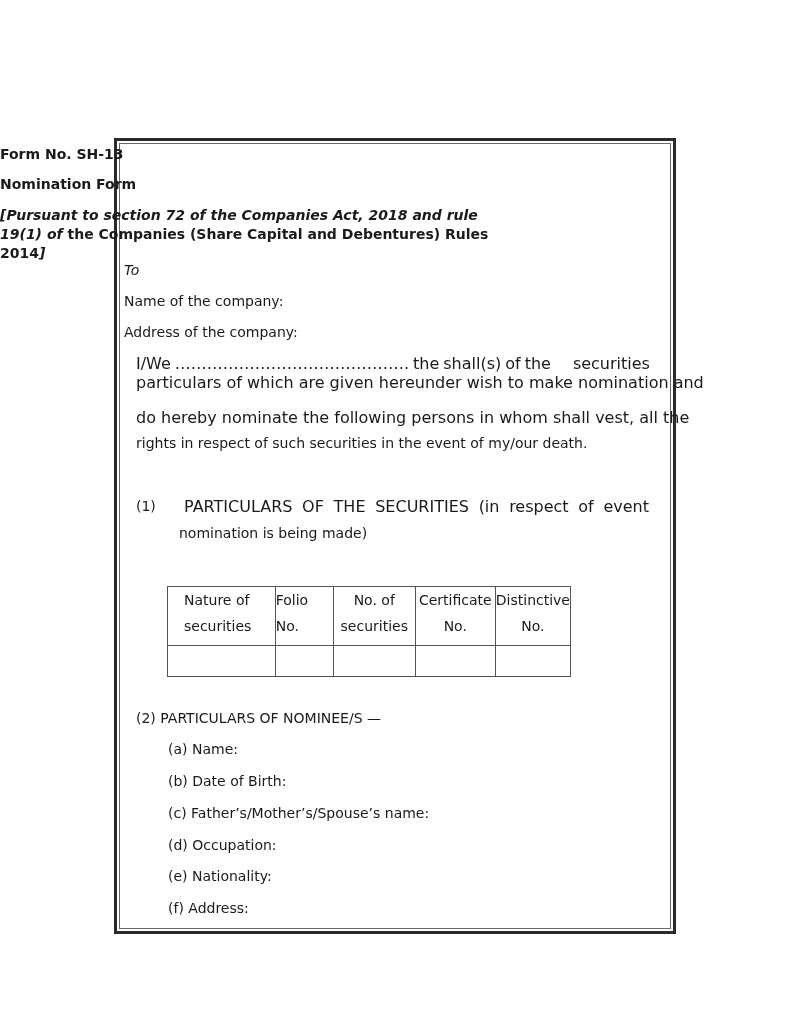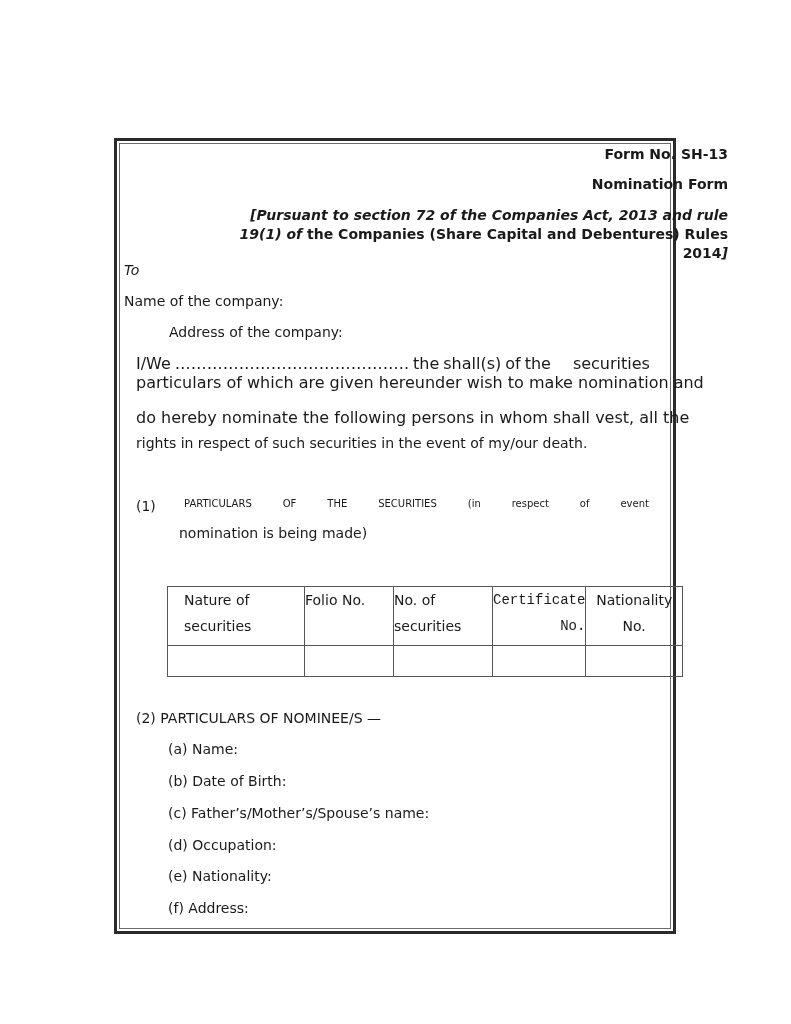--- a/index.html
+++ b/index.html
@@ -33,108 +33,108 @@
       border: 1px solid #6a6a6a;
     }
     .t {
       position: absolute;
       font-size: 14px;
       white-space: nowrap;
       line-height: 1;
     }
     .bold { font-weight: bold; }
     .center {
-      left: 11px;
+      left: 0;
       width: 717px;
-      text-align: right;
+      text-align: left;
     }
     .justify-line {
       position: absolute;
       left: 136px;
       width: 514px;
       font-size: 16px;
       line-height: 1;
       text-align: justify;
       text-align-last: justify;
       white-space: nowrap;
     }
     .italic { font-style: italic; }
     table.sec {
       position: absolute;
       left: 167px;
       top: 586px;
-      width: 516px;
+      width: 404px;
       border-collapse: collapse;
       font-size: 14px;
     }
     table.sec th, table.sec td {
       border: 1px solid #555;
       font-weight: normal;
       vertical-align: top;
       padding: 0;
     }
     table.sec th {
       height: 58px;
       line-height: 26px;
       padding-top: 0;
     }
     table.sec td {
       height: 30px;
     }
     .c0 { width: 120px; text-align: left; padding-left: 16px !important; }
     .c1 { width: 88px; text-align: left; }
-    .c2 { width: 98px; text-align: left; }
-    .c3 { width: 87px; text-align: right; font-family: Liberation Mono, monospace; }
+    .c2 { width: 98px; text-align: center; }
+    .c3 { width: 87px; text-align: center; }
     .c4 { text-align: center; }
     .cellwrap {
       display: block;
       padding-top: 0;
       line-height: 26px;
     }
   </style>
 </head>
 <body>
 
 <div class="frame">
   <div class="frame-inner"></div>
 </div>
 
 <div class="t bold center" style="top:147px;">Form No. SH-13</div>
 <div class="t bold center" style="top:177px;">Nomination Form</div>
 
 <div class="t bold center" style="top:208px;">
-  <span class="italic">[Pursuant to section 72  of the Companies Act, 2013 and rule</span>
+  <span class="italic">[Pursuant to section 72  of the Companies Act, 2018 and rule</span>
 </div>
 <div class="t bold center" style="top:227px;">
   <span class="italic">19(1) of</span><span> the Companies (Share Capital and Debentures) Rules</span>
 </div>
 <div class="t bold center" style="top:246px;">
   <span>2014</span><span class="italic">]</span>
 </div>
 
 <div class="t italic" style="left:124px; top:263px;">To</div>
 
 <div class="t" style="left:124px; top:294px;">Name of the company:</div>
-<div class="t" style="left:124px; top:325px;margin-left:45px;">Address of the company:</div>
+<div class="t" style="left:124px; top:325px;">Address of the company:</div>
 
 <div class="justify-line" style="top:356px; display:flex; justify-content:space-between;">
   <span>I/We</span>
   <span>……………………………………..</span>
   <span>the</span>
   <span>shall(s)</span>
   <span>of</span>
   <span>the</span>
   <span style="margin-left:18px;">securities</span>
 </div>
 <div class="justify-line" style="top:375px;">particulars of which are given hereunder wish to make  nomination and</div>
 <div class="justify-line" style="top:410px;">do hereby nominate the following persons in whom shall vest, all the</div>
 <div class="t" style="left:136px; top:436px;">rights in respect of such securities in the event of my/our death.</div>
 
 <div class="t" style="left:136px; top:499px;">(1)</div>
-<div style="position:absolute; left:184px; top:499px; width:465px; display:flex; justify-content:space-between; font-size:10px; line-height:1; white-space:nowrap;text-align:center;">
+<div style="position:absolute; left:184px; top:499px; width:465px; display:flex; justify-content:space-between; font-size:16px; line-height:1; white-space:nowrap;text-align:center;">
   <span>PARTICULARS</span>
   <span>OF</span>
   <span>THE</span>
   <span>SECURITIES</span>
   <span>(in</span>
   <span>respect</span>
   <span>of</span>
   <span>event</span>
 </div>
 <div class="t" style="left:179px; top:526px;">nomination is being made)</div>
@@ -152,21 +152,21 @@
       </th>
       <th class="c2">
         <span class="cellwrap">No. of</span>
         <span class="cellwrap">securities</span>
       </th>
       <th class="c3">
         <span class="cellwrap">Certificate</span>
         <span class="cellwrap">No.</span>
       </th>
       <th class="c4">
-        <span class="cellwrap">Nationality</span>
+        <span class="cellwrap">Distinctive</span>
         <span class="cellwrap">No.</span>
       </th>
     </tr>
   </thead>
   <tbody>
     <tr>
       <td></td>
       <td></td>
       <td></td>
       <td></td>

